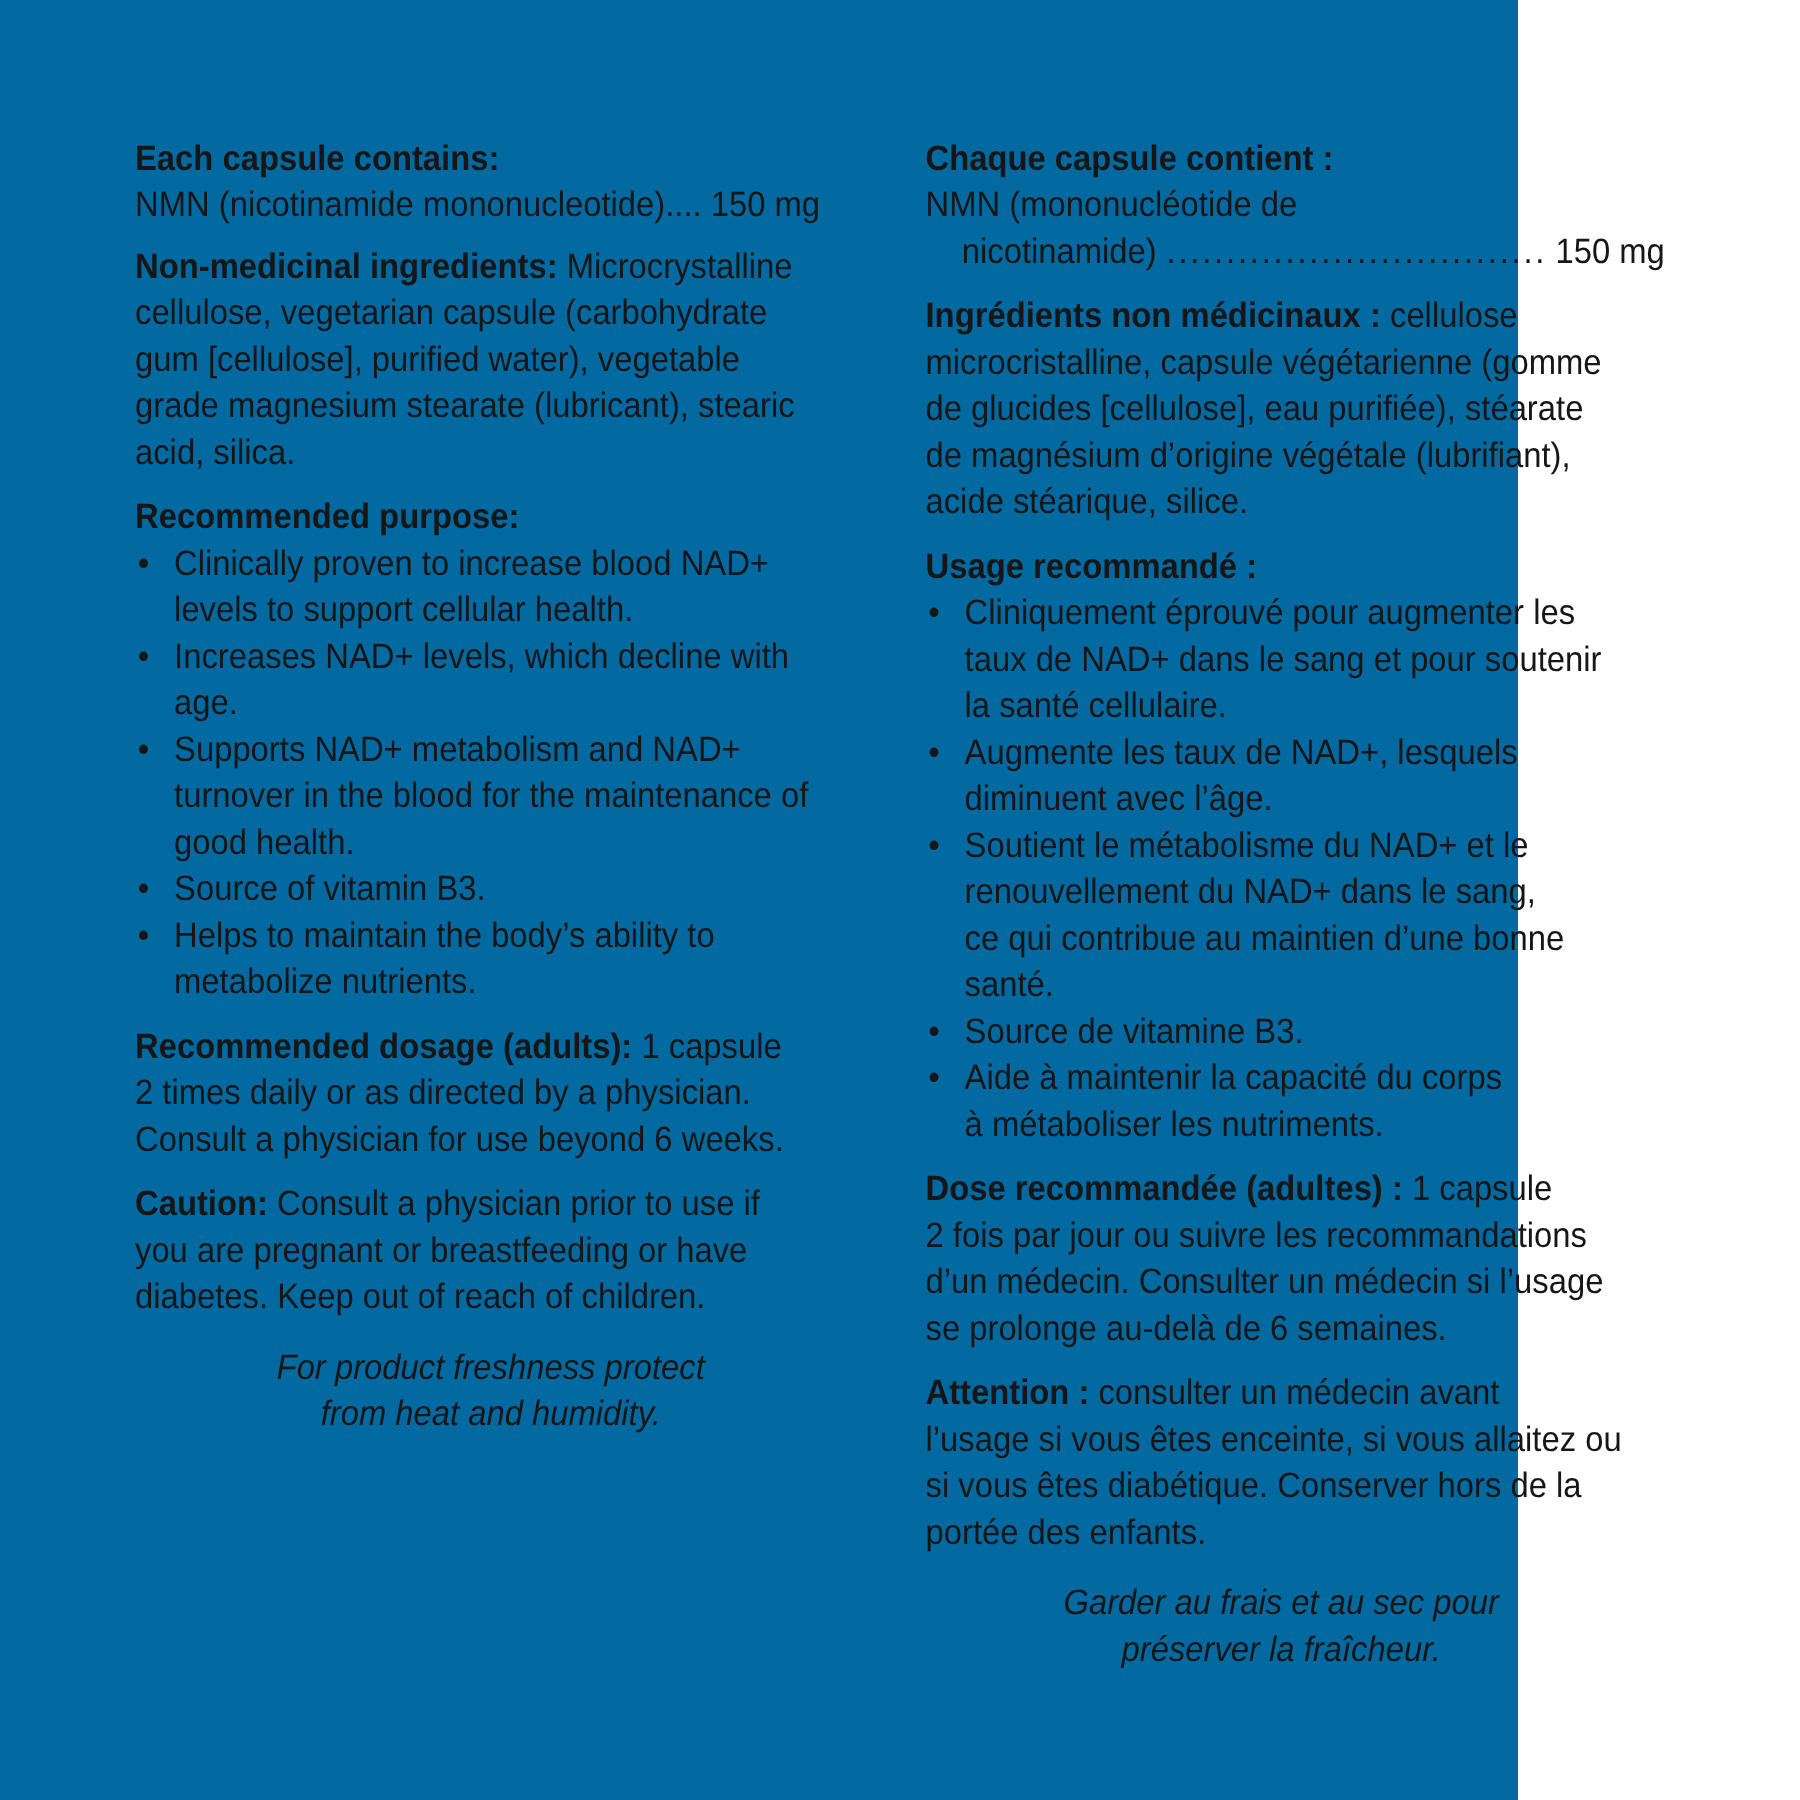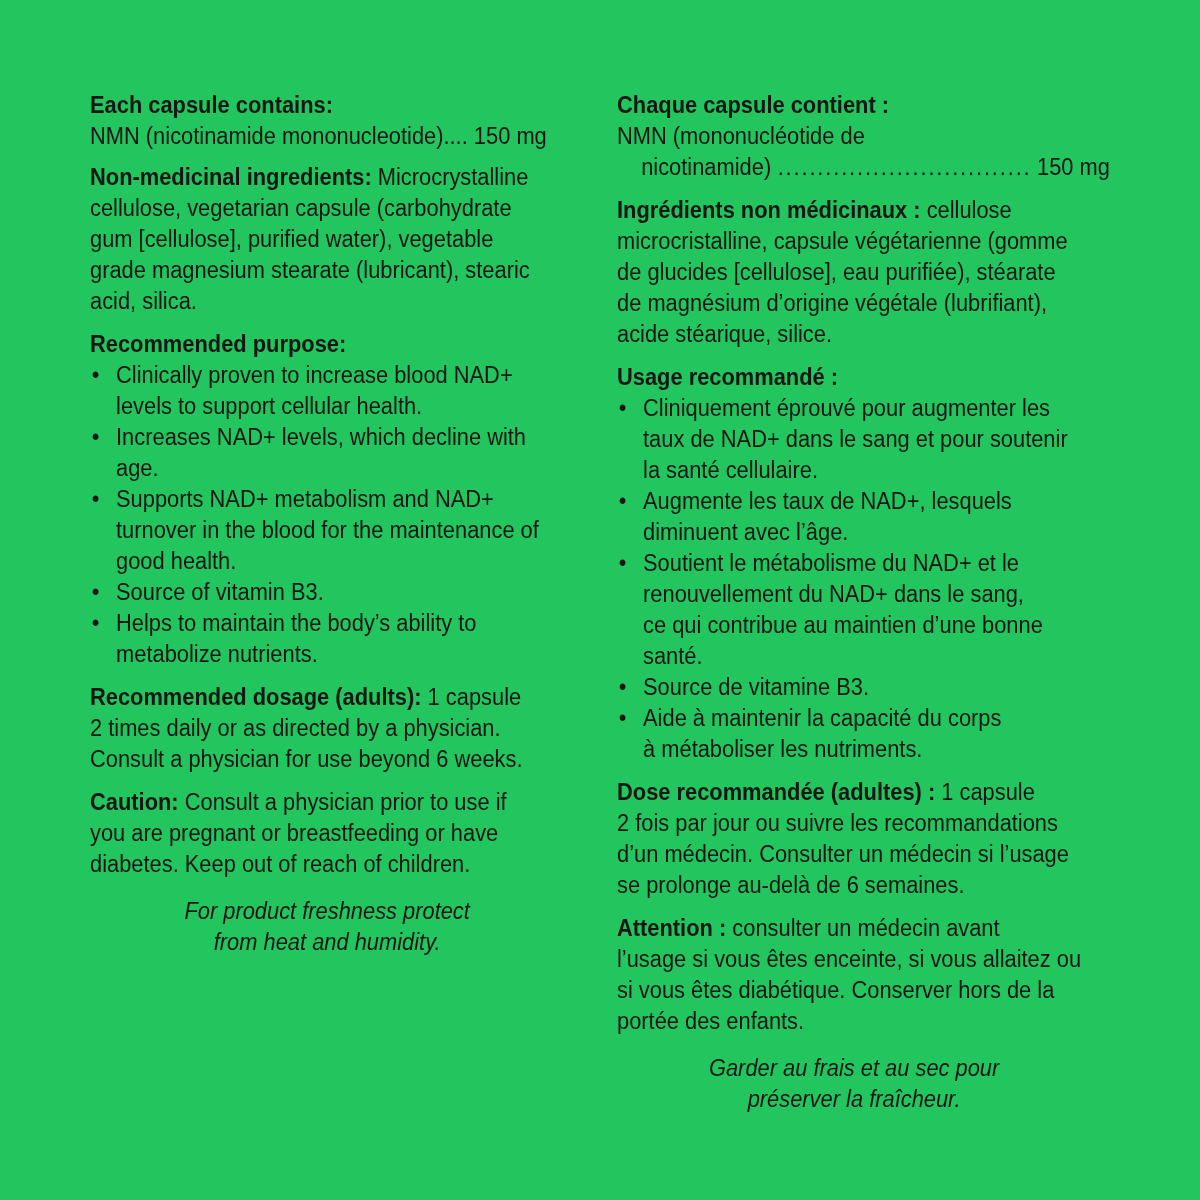--- a/index.html
+++ b/index.html
@@ -9,23 +9,23 @@
   }
   body {
     width: 1200px;
     height: 1200px;
     font-family: "Liberation Sans", sans-serif;
     color: #161616;
     overflow: hidden;
   }
   .panel {
     position: relative;
-    width: 1200px;
+    width: 1012px;
     height: 1200px;
-    background: #22c55e;
+    background: #0369a1;
   }
   .col {
     position: absolute;
     top: 90px;
     transform: scaleX(0.93);
     transform-origin: left top;
     font-size: 23.5px;
     line-height: 31px;
   }
   .col-en { left: 90px;  width: 550px; }

